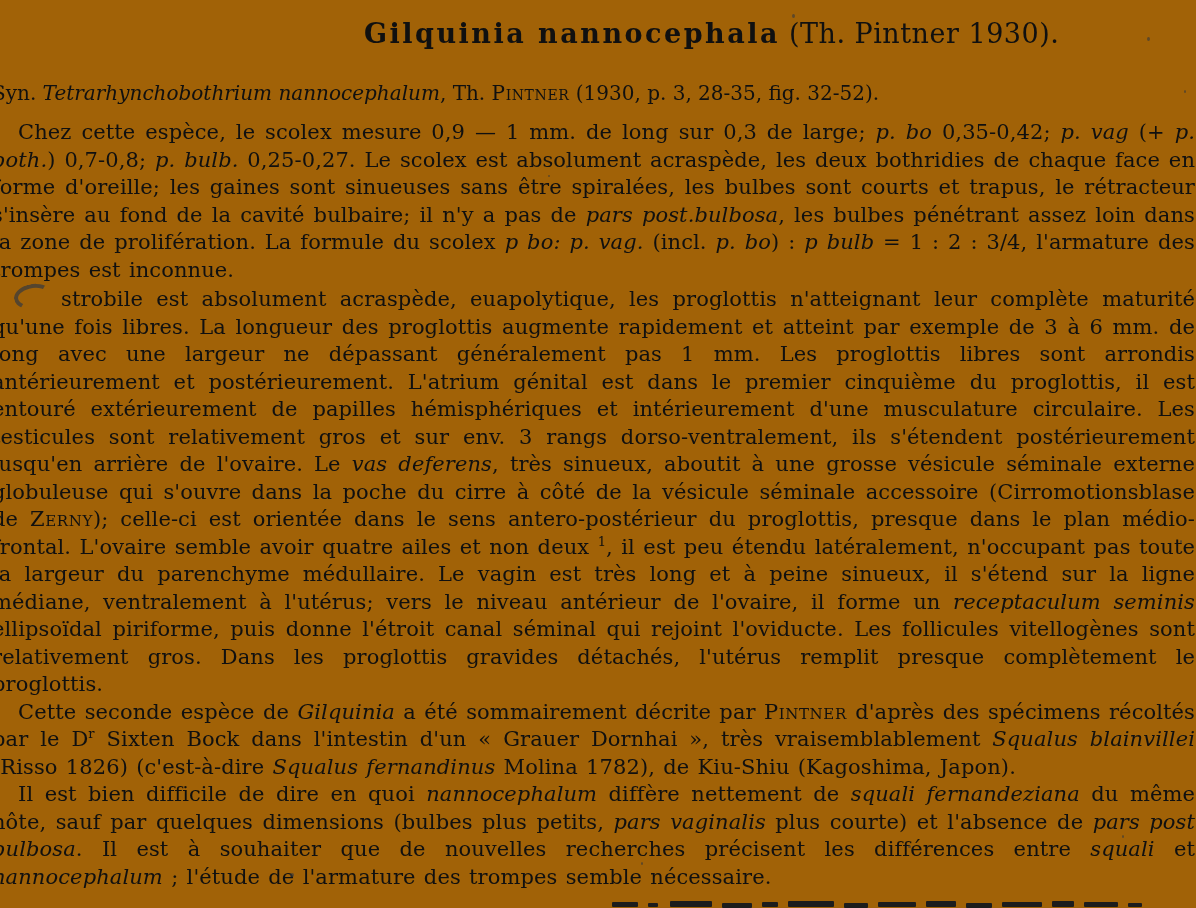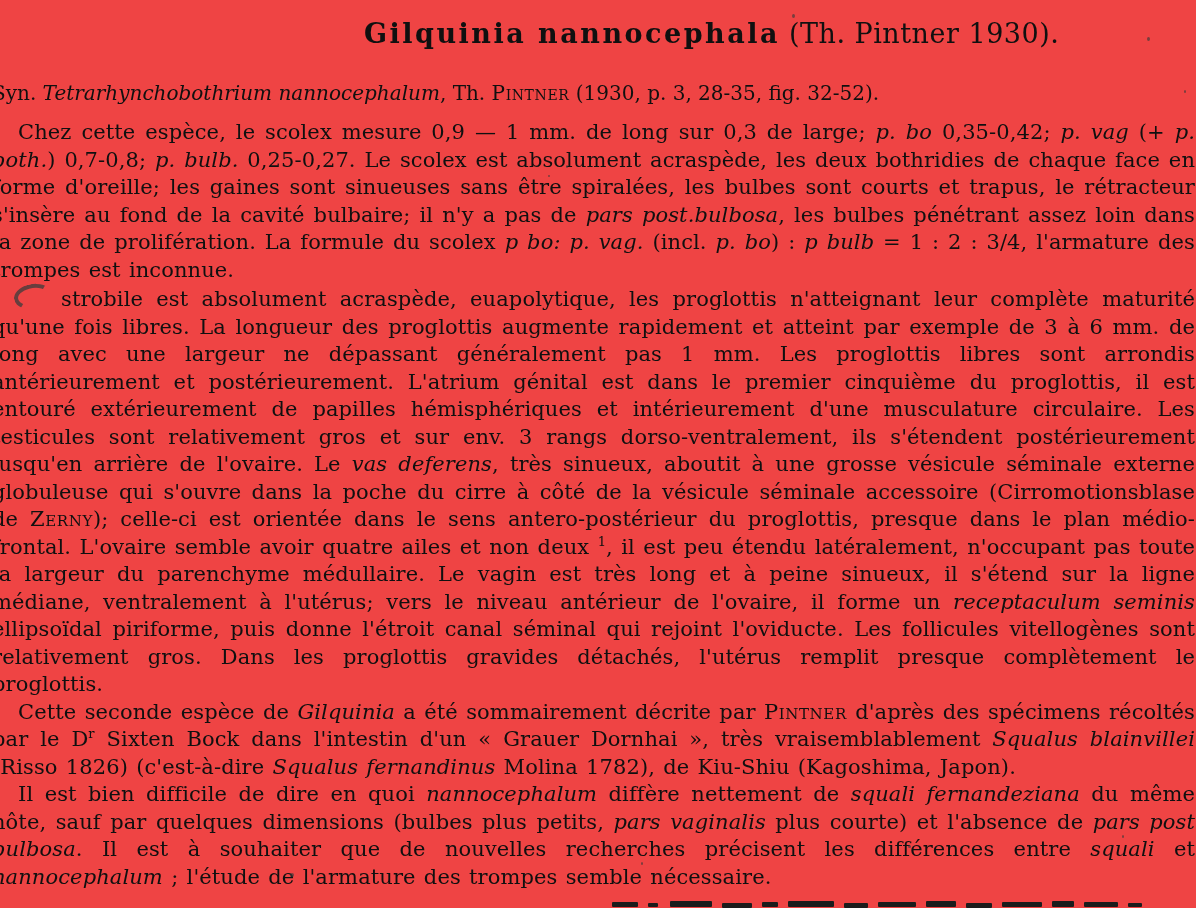--- a/index.html
+++ b/index.html
@@ -1,21 +1,21 @@
 <!DOCTYPE html>
 <html><head>
 <meta charset="utf-8">
 <title>Gilquinia nannocephala</title>
 <style>
   html, body { margin: 0; padding: 0; }
   .page {
     position: relative;
     width: 1196px;
     height: 908px;
-    background: #ef4444;
+    background: #a16207;
     overflow: hidden;
     font-family: "DejaVu Serif", "Liberation Serif", serif;
     color: #101010;
   }
   .content {
     position: absolute;
     top: 10px;
     left: -8px;
     width: 1203px;
   }

